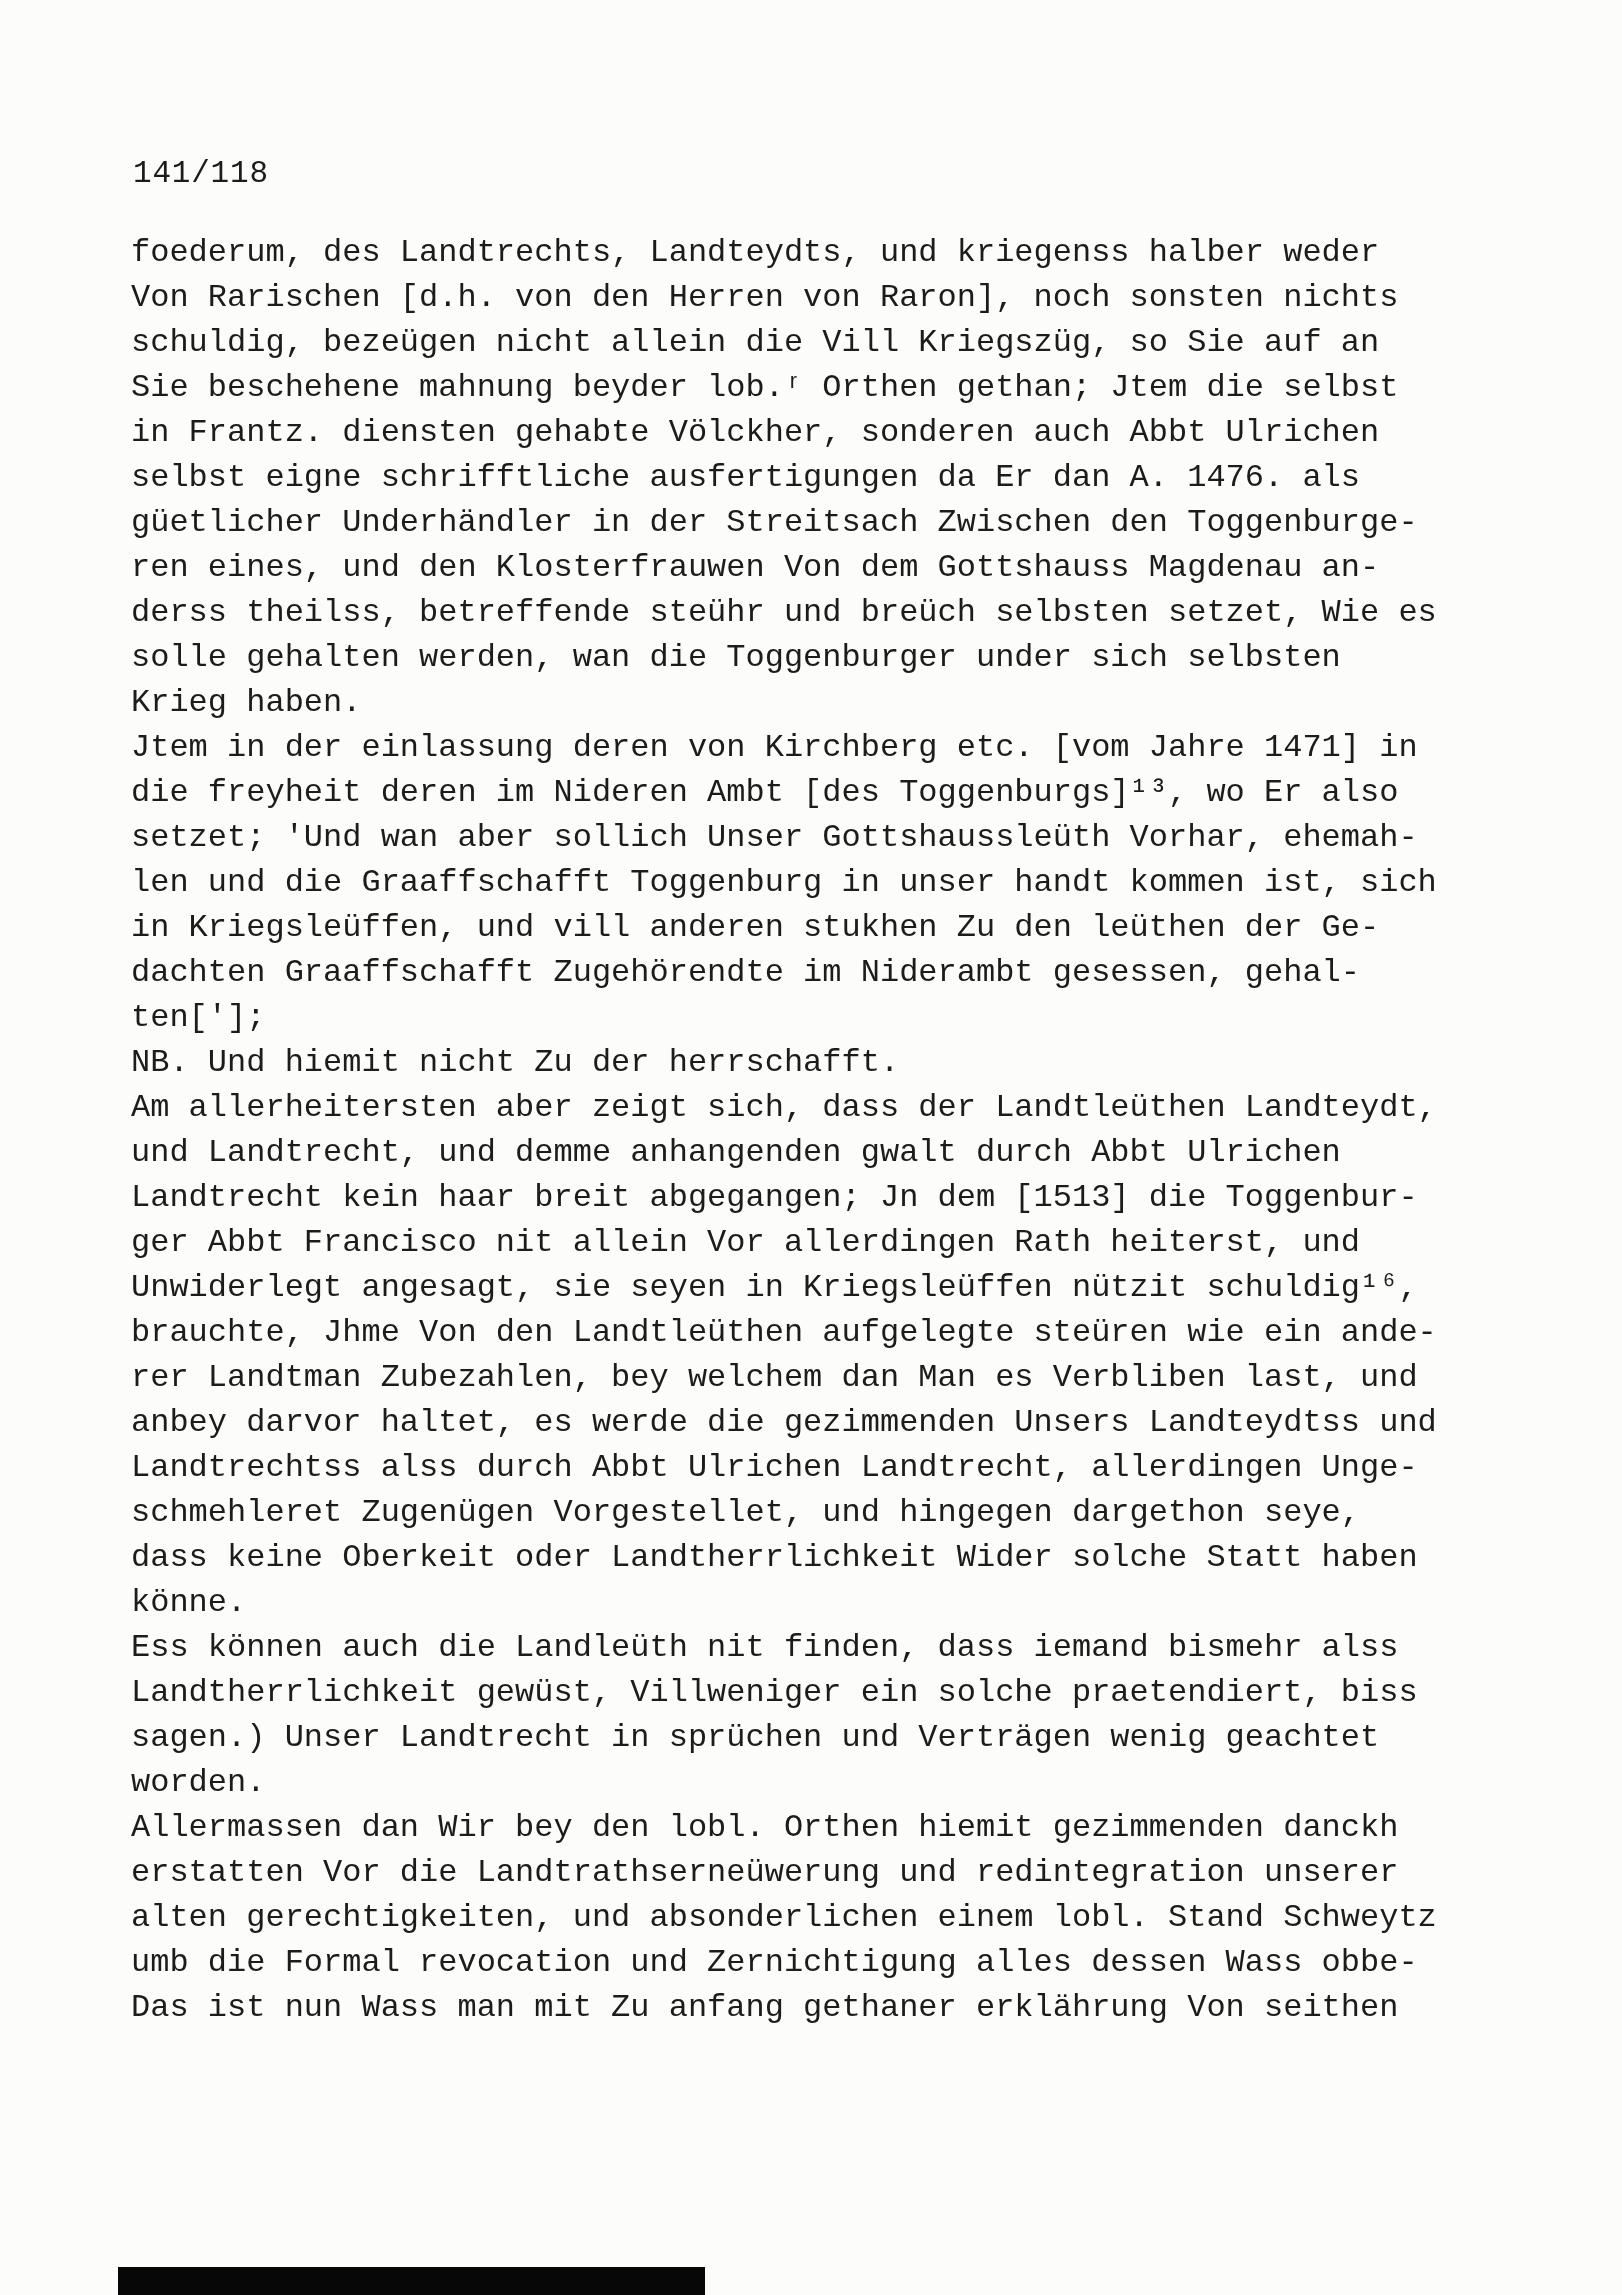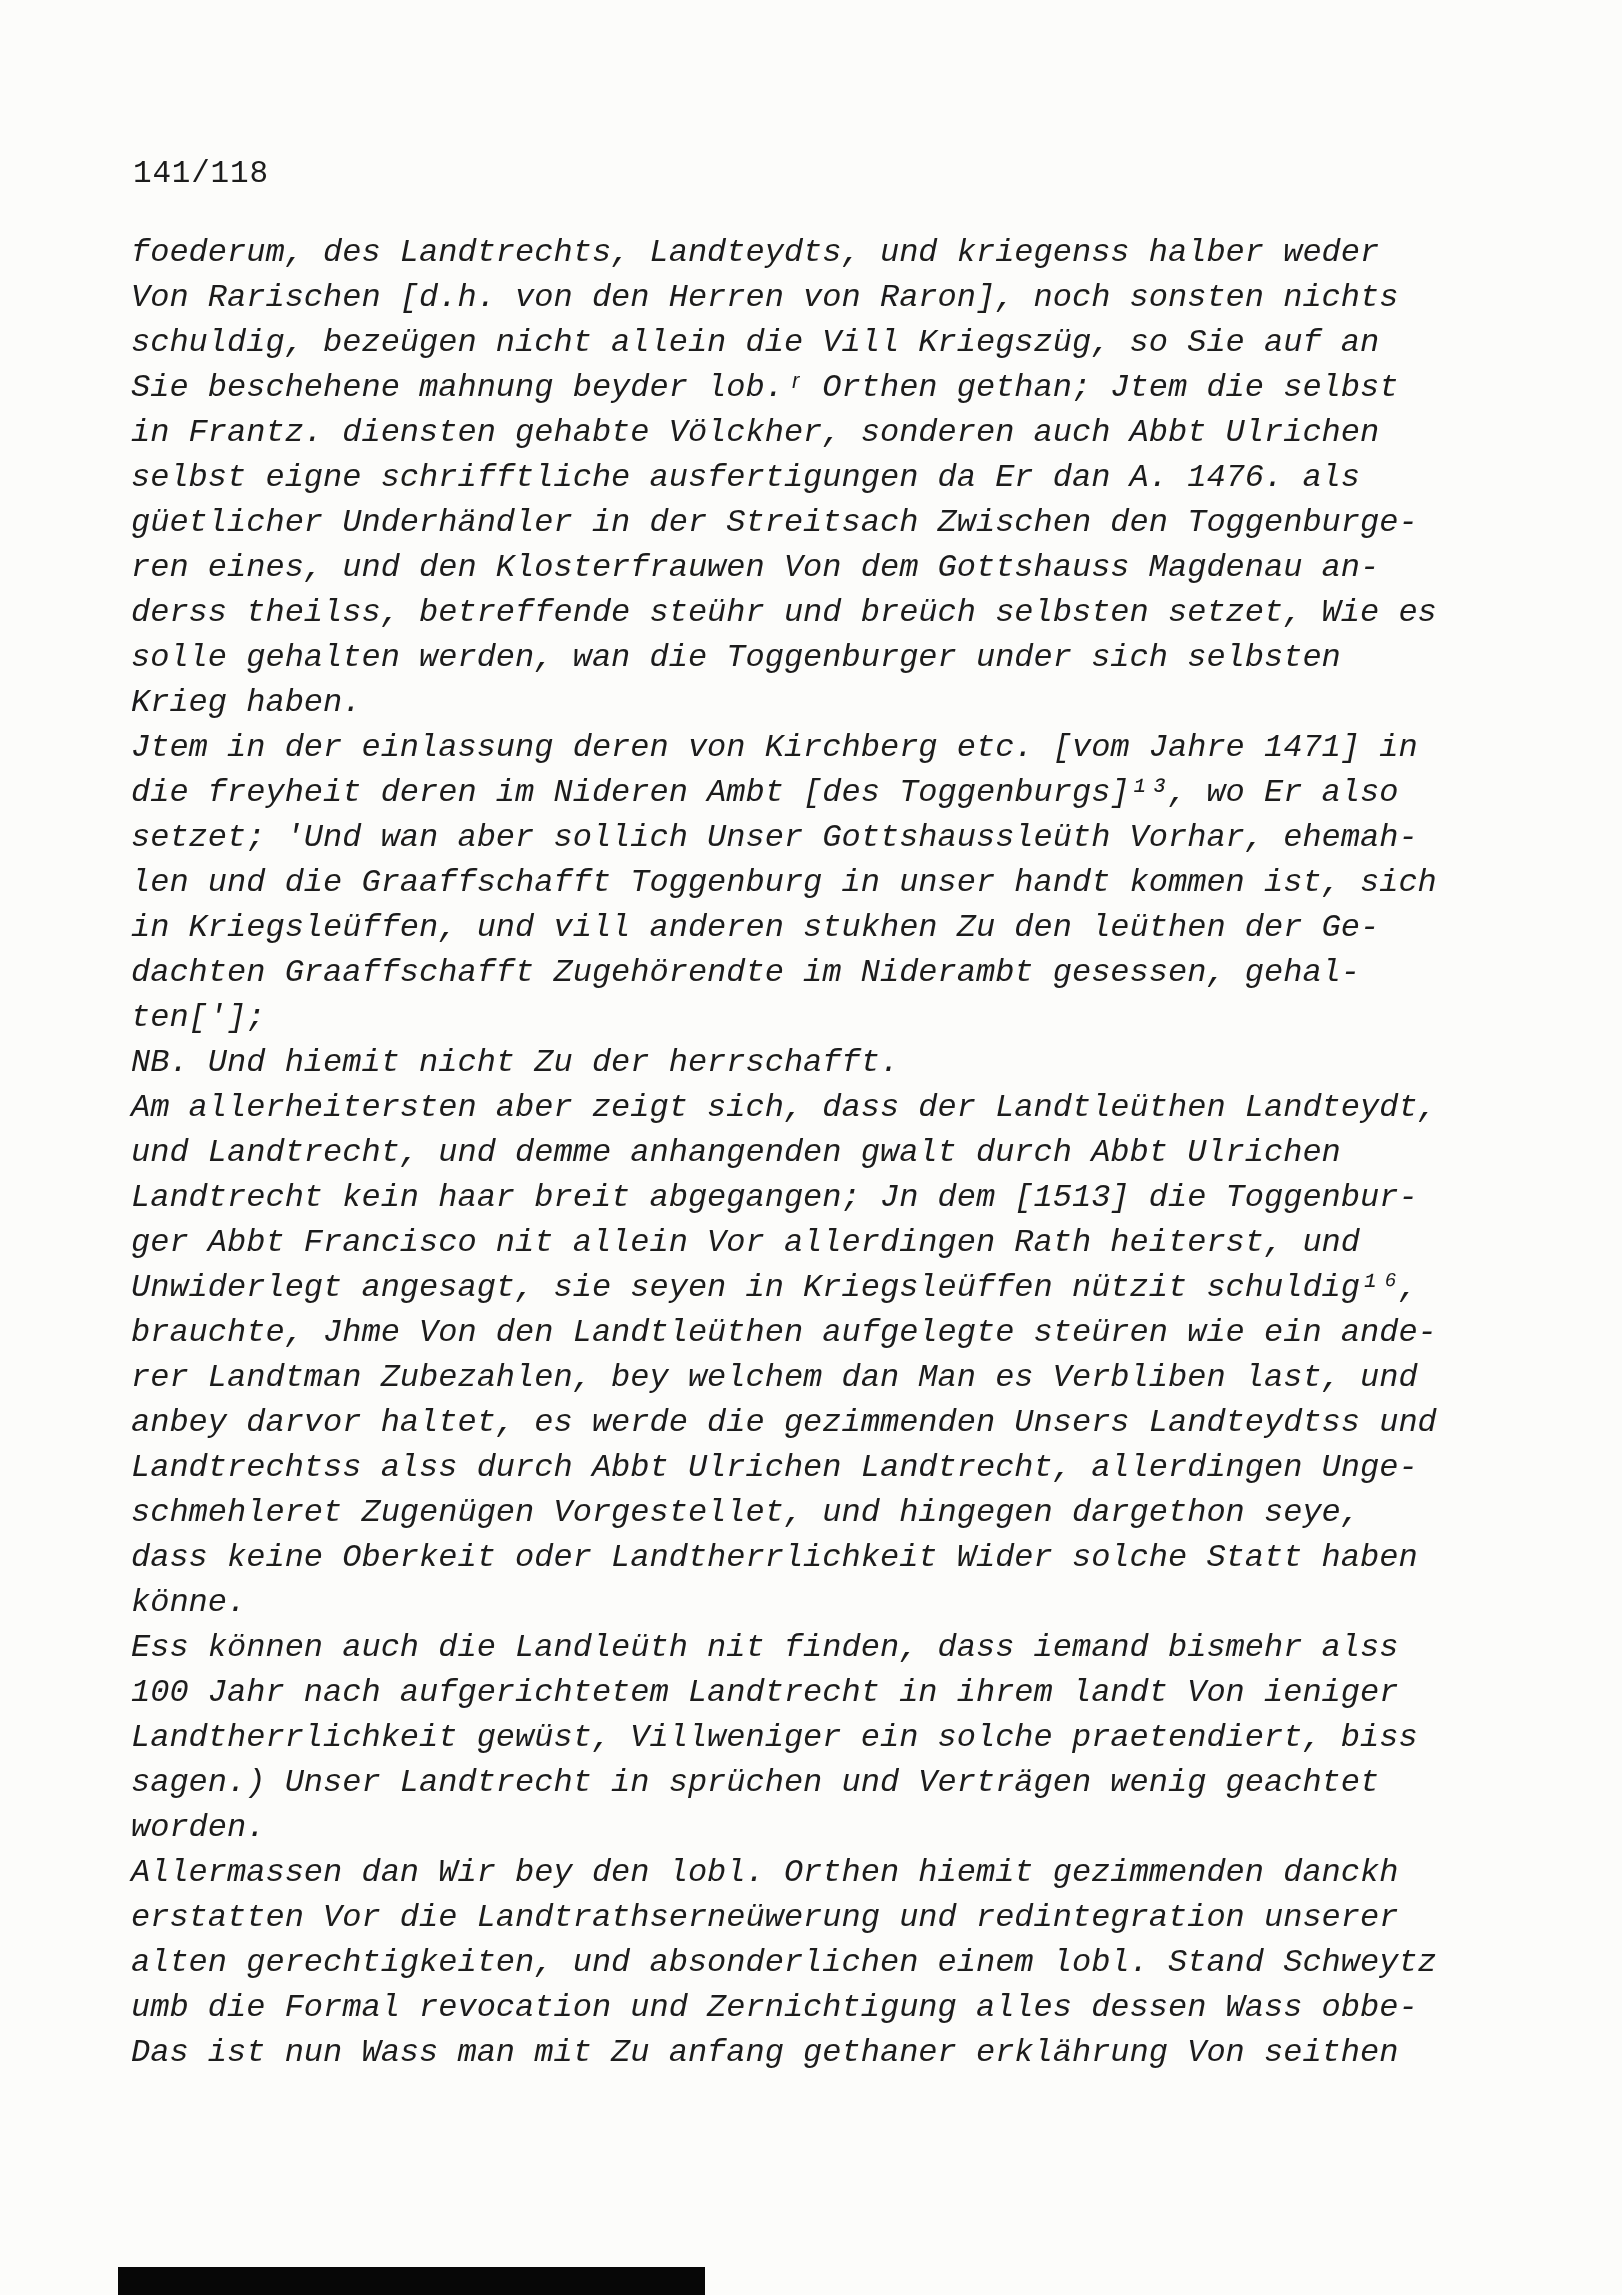--- a/index.html
+++ b/index.html
@@ -27,21 +27,20 @@
     letter-spacing: 0.8px;
     color: var(--ink, #1c1c1c);
   }
   .body-text {
     position: absolute;
     left: 131px;
     top: 230px;
     width: 1428px;
     font-family: "Liberation Mono", "DejaVu Sans Mono", monospace;
     font-size: 32px;
-    font-style: italic;
     color: var(--ink, #1c1c1c);
   }
   .line {
     white-space: pre;
     height: 45px;
     line-height: 45px;
   }
   .scan-bar {
     position: absolute;
     left: 118px;
@@ -83,21 +82,20 @@
       <div class="line">ger Abbt Francisco nit allein Vor allerdingen Rath heiterst, und</div>
       <div class="line">Unwiderlegt angesagt, sie seyen in Kriegsleüffen nützit schuldig¹⁶,</div>
       <div class="line">brauchte, Jhme Von den Landtleüthen aufgelegte steüren wie ein ande-</div>
       <div class="line">rer Landtman Zubezahlen, bey welchem dan Man es Verbliben last, und</div>
       <div class="line">anbey darvor haltet, es werde die gezimmenden Unsers Landteydtss und</div>
       <div class="line">Landtrechtss alss durch Abbt Ulrichen Landtrecht, allerdingen Unge-</div>
       <div class="line">schmehleret Zugenügen Vorgestellet, und hingegen dargethon seye,</div>
       <div class="line">dass keine Oberkeit oder Landtherrlichkeit Wider solche Statt haben</div>
       <div class="line">könne.</div>
       <div class="line">Ess können auch die Landleüth nit finden, dass iemand bismehr alss</div>
-      <div class="line">100 Jahr nach aufgerichtetem Landtrecht in ihrem landt Von ieniger</div>
       <div class="line">Landtherrlichkeit gewüst, Villweniger ein solche praetendiert, biss</div>
       <div class="line">sagen.) Unser Landtrecht in sprüchen und Verträgen wenig geachtet</div>
       <div class="line">worden.</div>
       <div class="line">Allermassen dan Wir bey den lobl. Orthen hiemit gezimmenden danckh</div>
       <div class="line">erstatten Vor die Landtrathserneüwerung und redintegration unserer</div>
       <div class="line">alten gerechtigkeiten, und absonderlichen einem lobl. Stand Schweytz</div>
       <div class="line">umb die Formal revocation und Zernichtigung alles dessen Wass obbe-</div>
       <div class="line">Das ist nun Wass man mit Zu anfang gethaner erklährung Von seithen</div>
     </div>
 

